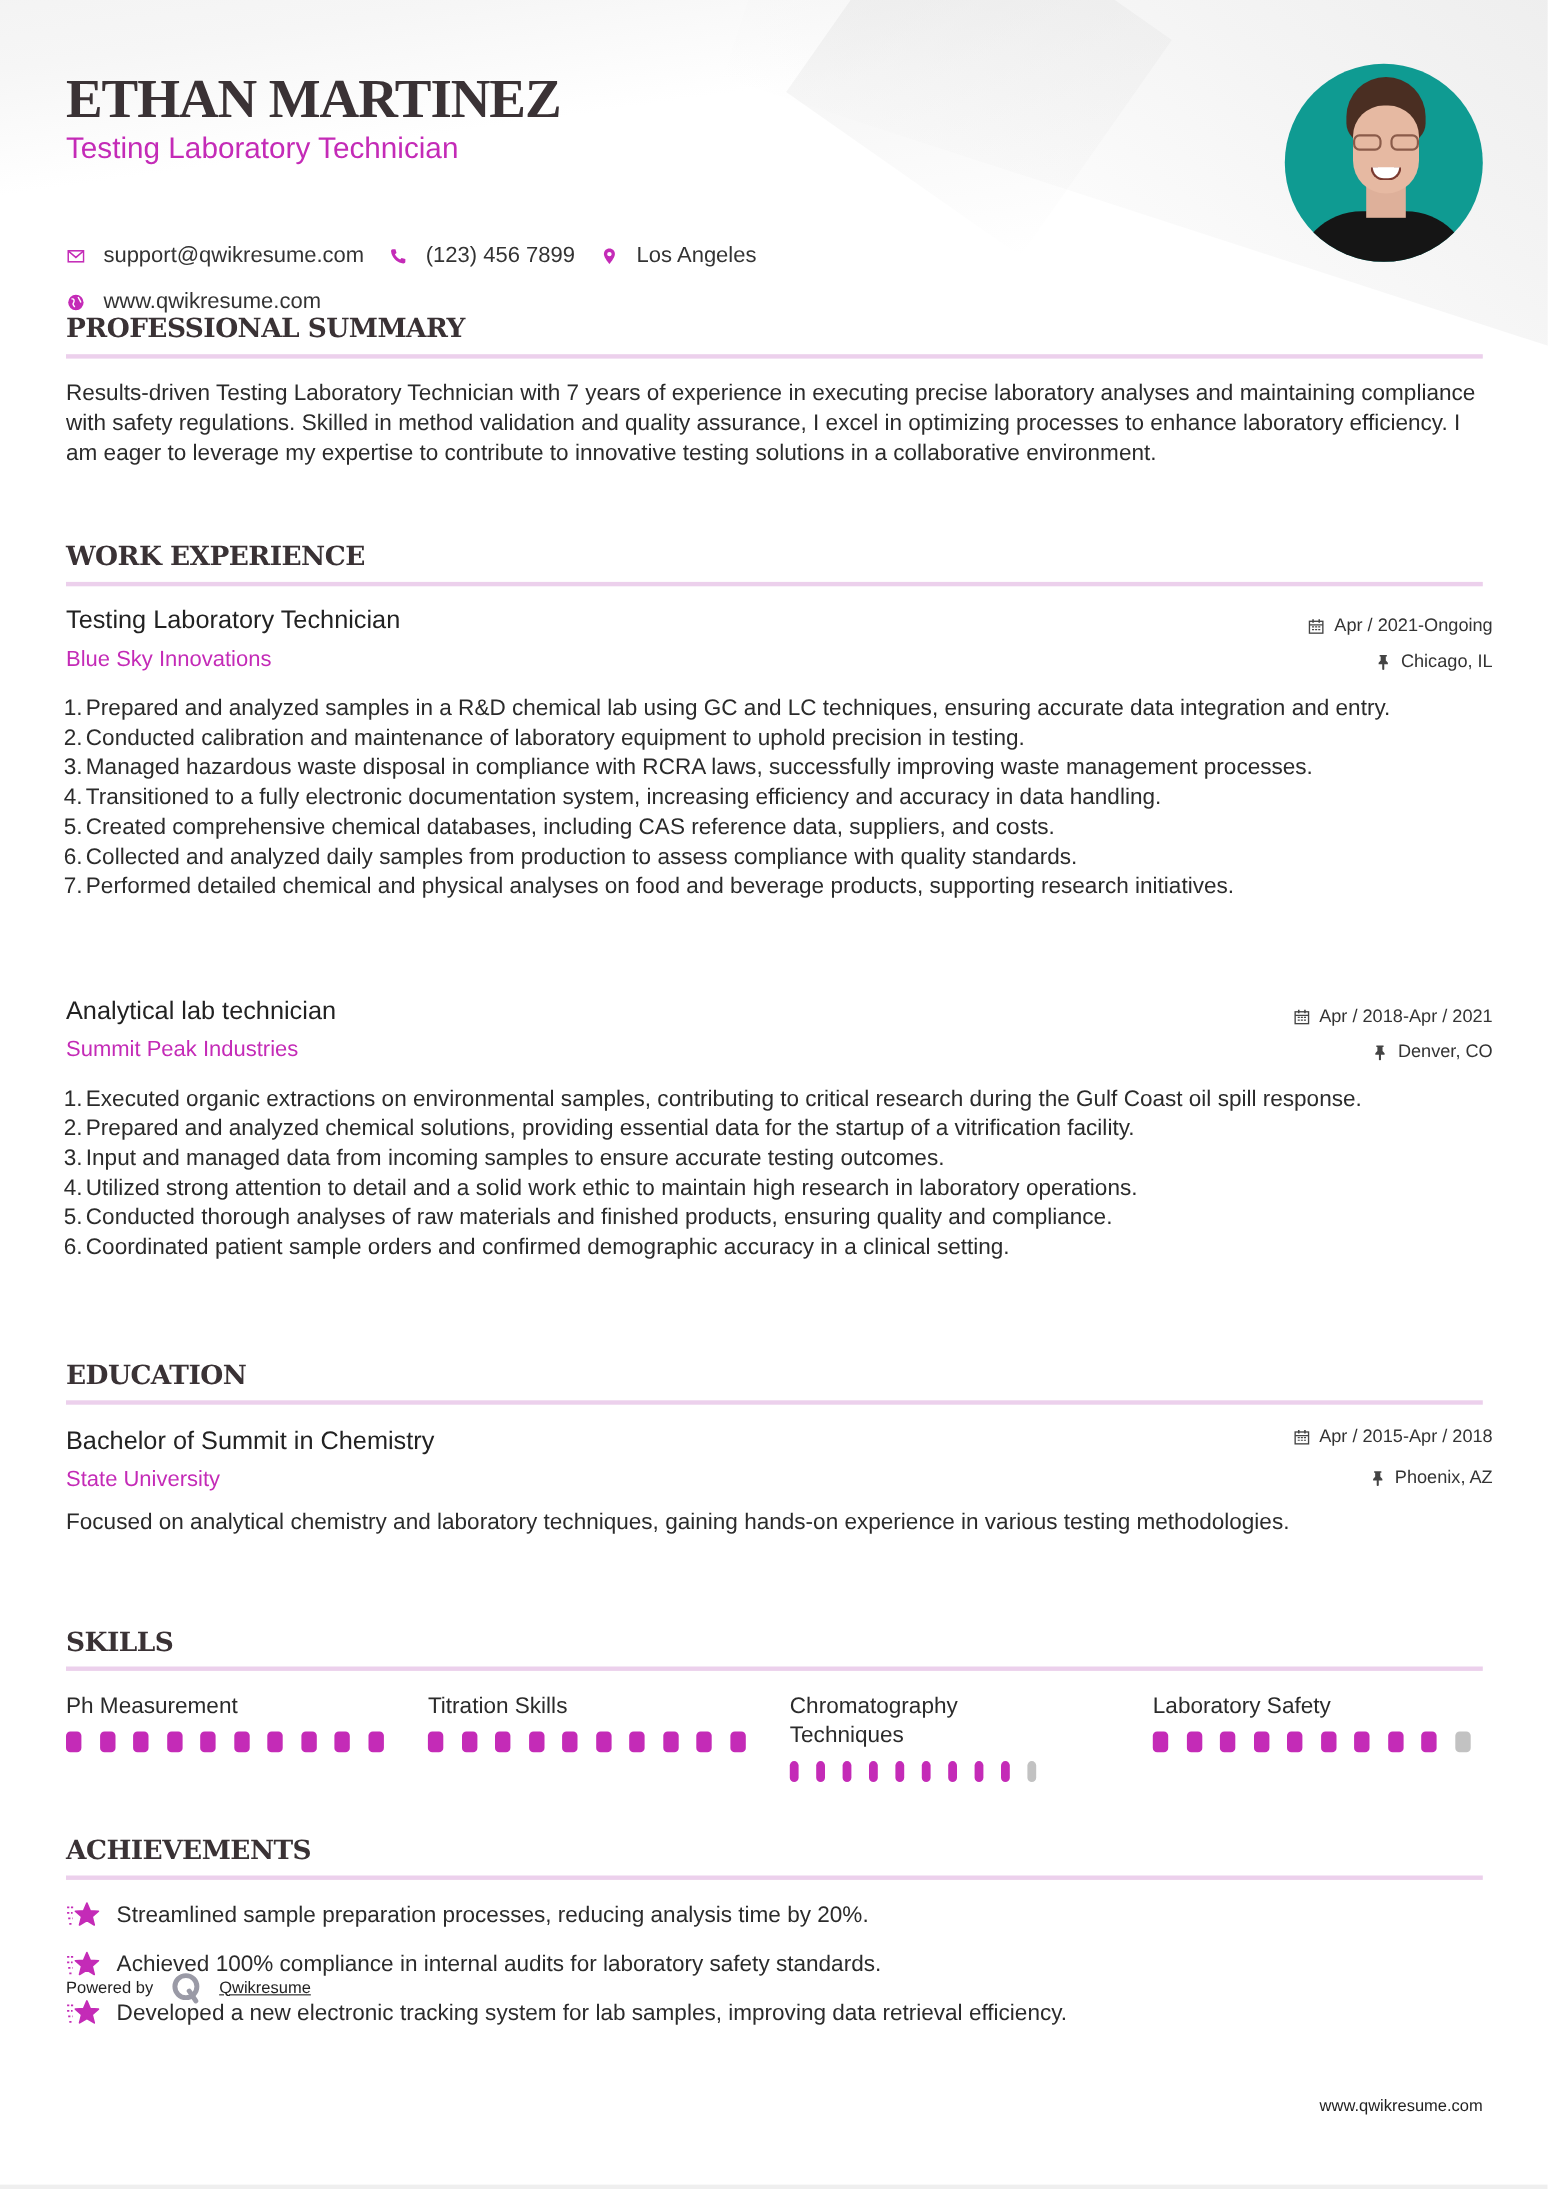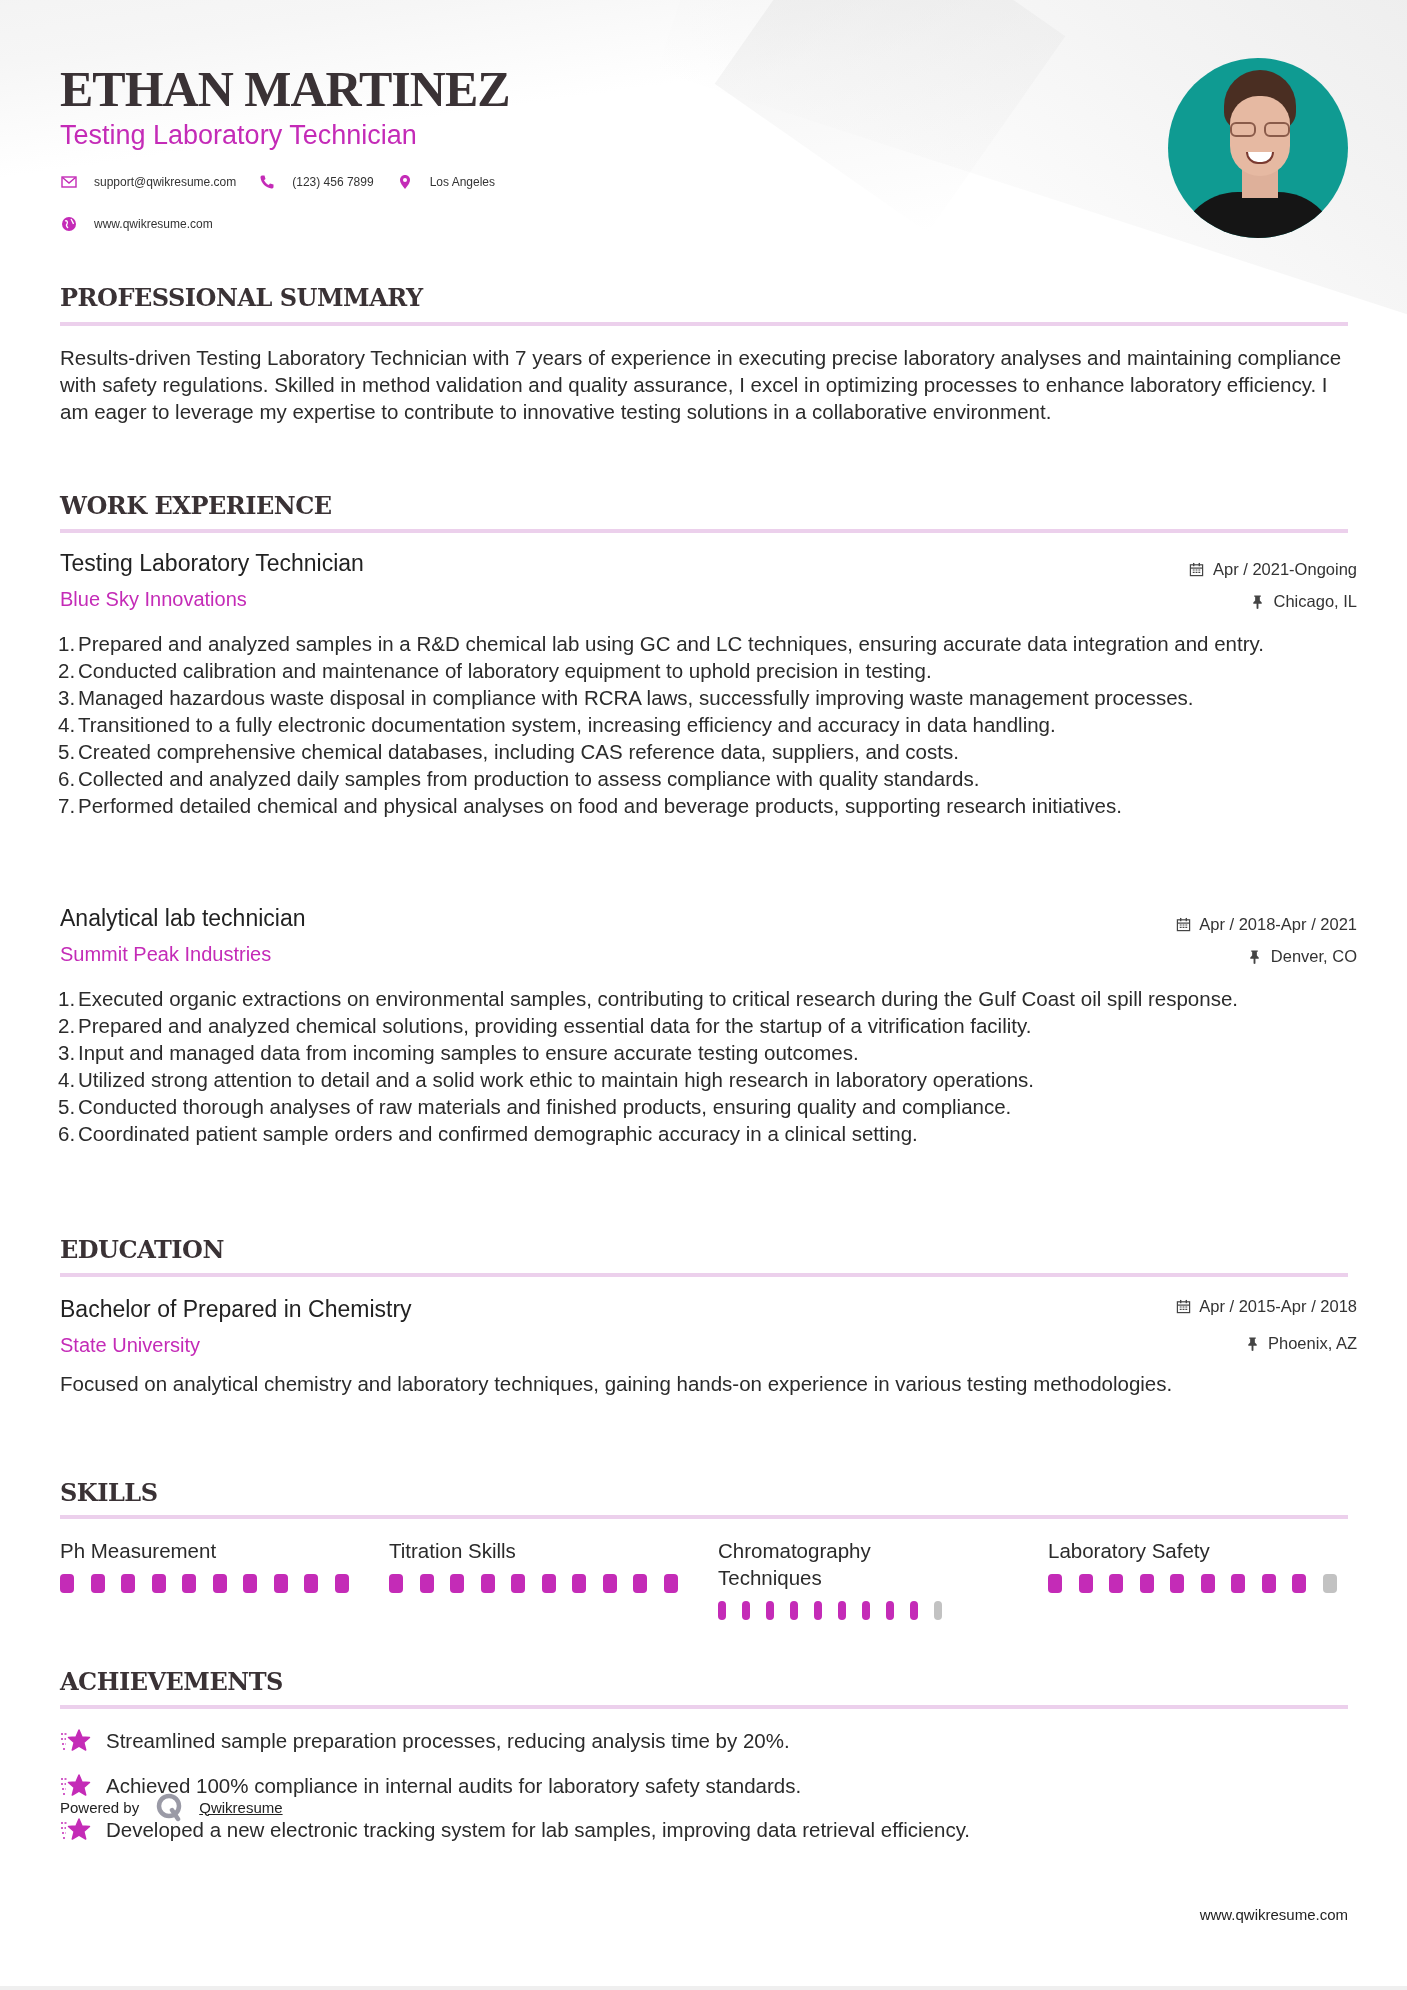--- a/index.html
+++ b/index.html
@@ -35,21 +35,21 @@
   .name {
     position: absolute; left: 60px; top: 60px;
     font-family: Liberation Serif, serif;
     font-weight: bold; font-size: 50px; letter-spacing: -1px;
     color: #3a3235;
   }
   .job-title {
     position: absolute; left: 60px; top: 120px;
     font-size: 27px; color: #c42bb7;
   }
-  .contact-row { position: absolute; left: 60px; display: flex; align-items: center; font-size: 12px; color: #333; }
+  .contact-row { position: absolute; left: 60px; display: flex; align-items: center; font-size: 20px; color: #333; margin-top: 48px; }
   .contact-row.r1 { top: 173px; }
   .contact-row.r2 { top: 215px; }
   .c-item { display: flex; align-items: center; margin-right: 22px; }
   .c-icon { width: 18px; height: 18px; margin-right: 16px; display: inline-flex; align-items: center; justify-content: center; color: #c42bb7; }
   .c-icon svg { width: 16px; height: 16px; }
 
   .avatar {
     position: absolute; left: 1168px; top: 58px; width: 180px; height: 180px;
     border-radius: 50%; background: #0f9b92; overflow: hidden;
   }
@@ -232,21 +232,21 @@
     <li><span class="num">1.</span><span>Executed organic extractions on environmental samples, contributing to critical research during the Gulf Coast oil spill response.</span></li>
     <li><span class="num">2.</span><span>Prepared and analyzed chemical solutions, providing essential data for the startup of a vitrification facility.</span></li>
     <li><span class="num">3.</span><span>Input and managed data from incoming samples to ensure accurate testing outcomes.</span></li>
     <li><span class="num">4.</span><span>Utilized strong attention to detail and a solid work ethic to maintain high research in laboratory operations.</span></li>
     <li><span class="num">5.</span><span>Conducted thorough analyses of raw materials and finished products, ensuring quality and compliance.</span></li>
     <li><span class="num">6.</span><span>Coordinated patient sample orders and confirmed demographic accuracy in a clinical setting.</span></li>
   </ol>
 
   <div class="section-title" style="top:1235px;">EDUCATION</div>
   <div class="rule" style="top:1273px;"></div>
-  <div class="entry-title" style="top:1296px;">Bachelor of Prepared in Chemistry</div>
+  <div class="entry-title" style="top:1296px;">Bachelor of Summit in Chemistry</div>
   <div class="entry-sub" style="top:1334px;">State University</div>
   <div class="entry-meta" style="top:1297px;">
     <span class="m-icon">
       <svg viewBox="0 0 16 16">
           <rect x="1.5" y="3" width="13" height="11.5" fill="none" stroke="currentColor" stroke-width="1.3"></rect>
           <line x1="1.5" y1="6.5" x2="14.5" y2="6.5" stroke="currentColor" stroke-width="1.3"></line>
           <line x1="5" y1="1" x2="5" y2="4.5" stroke="currentColor" stroke-width="1.5"></line>
           <line x1="11" y1="1" x2="11" y2="4.5" stroke="currentColor" stroke-width="1.5"></line>
           <path d="M4 8.5h2M7 8.5h2M10 8.5h2M4 11h2M7 11h2M10 11h2" stroke="currentColor" stroke-width="1.2"></path>
         </svg>

